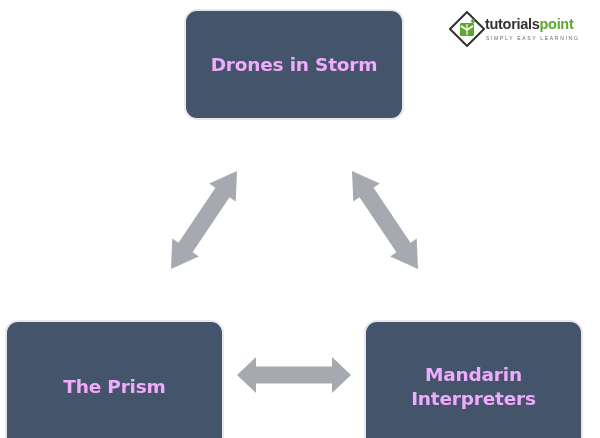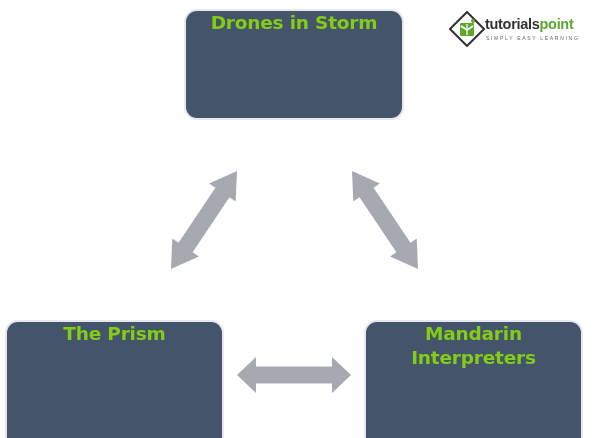--- a/index.html
+++ b/index.html
@@ -1,21 +1,21 @@
 <!DOCTYPE html>
 <html><head>
   <meta charset="utf-8">
   <style>
     html, body { margin: 0; padding: 0; background: #ffffff; }
     body { width: 600px; height: 438px; position: relative; overflow: hidden;
            font-family: "DejaVu Sans", "Liberation Sans", sans-serif; }
     .node { position: absolute; background: #44546A; border-radius: 11px;
             box-shadow: 0 0 0 2px #e6e8ee;
-            display: flex; justify-content: center; text-align: center;
-            color: #84cc16; font-weight: bold; font-size: 18.5px; line-height: 24px; letter-spacing: -0.2px; }
+            display: flex; align-items: center; justify-content: center; text-align: center;
+            color: #f0abfc; font-weight: bold; font-size: 18.5px; line-height: 24px; letter-spacing: -0.2px; }
     #node-top { left: 186px; top: 11px; width: 216px; height: 107px; }
     #node-left { left: 7px; top: 322px; width: 215px; height: 130px; }
     #node-right { left: 366px; top: 322px; width: 215px; height: 130px; }
     .node span { white-space: pre-line; }
     svg.arrows { position: absolute; left: 0; top: 0; }
     .logo { position: absolute; left: 449px; top: 11px; width: 140px; height: 36px; }
     .logo .tp-text { position: absolute; left: 36px; top: 5px; font-family: "Liberation Sans", sans-serif;
                      font-weight: bold; font-size: 14.5px; letter-spacing: -0.3px; color: #333; }
     .logo .tp-text .accent { color: #5fa82e; }
     .logo .tp-tag { position: absolute; left: 37px; top: 24px; font-family: "Liberation Sans", sans-serif;

